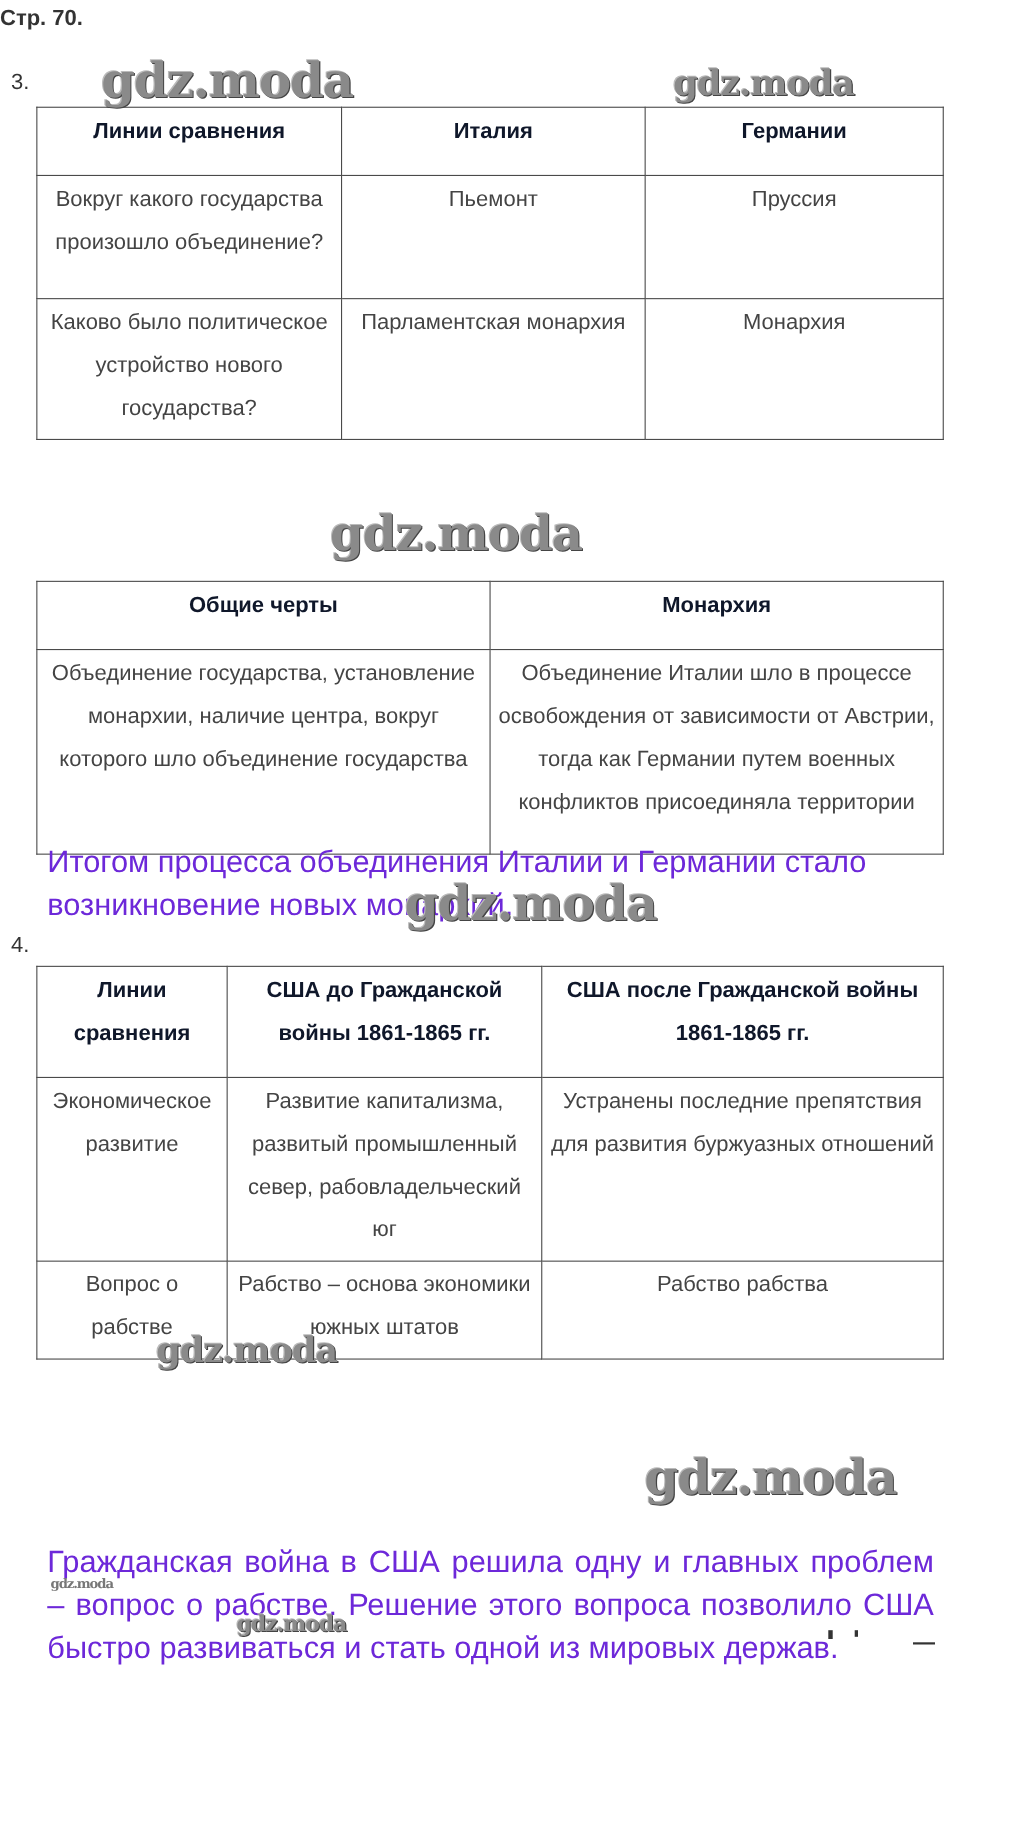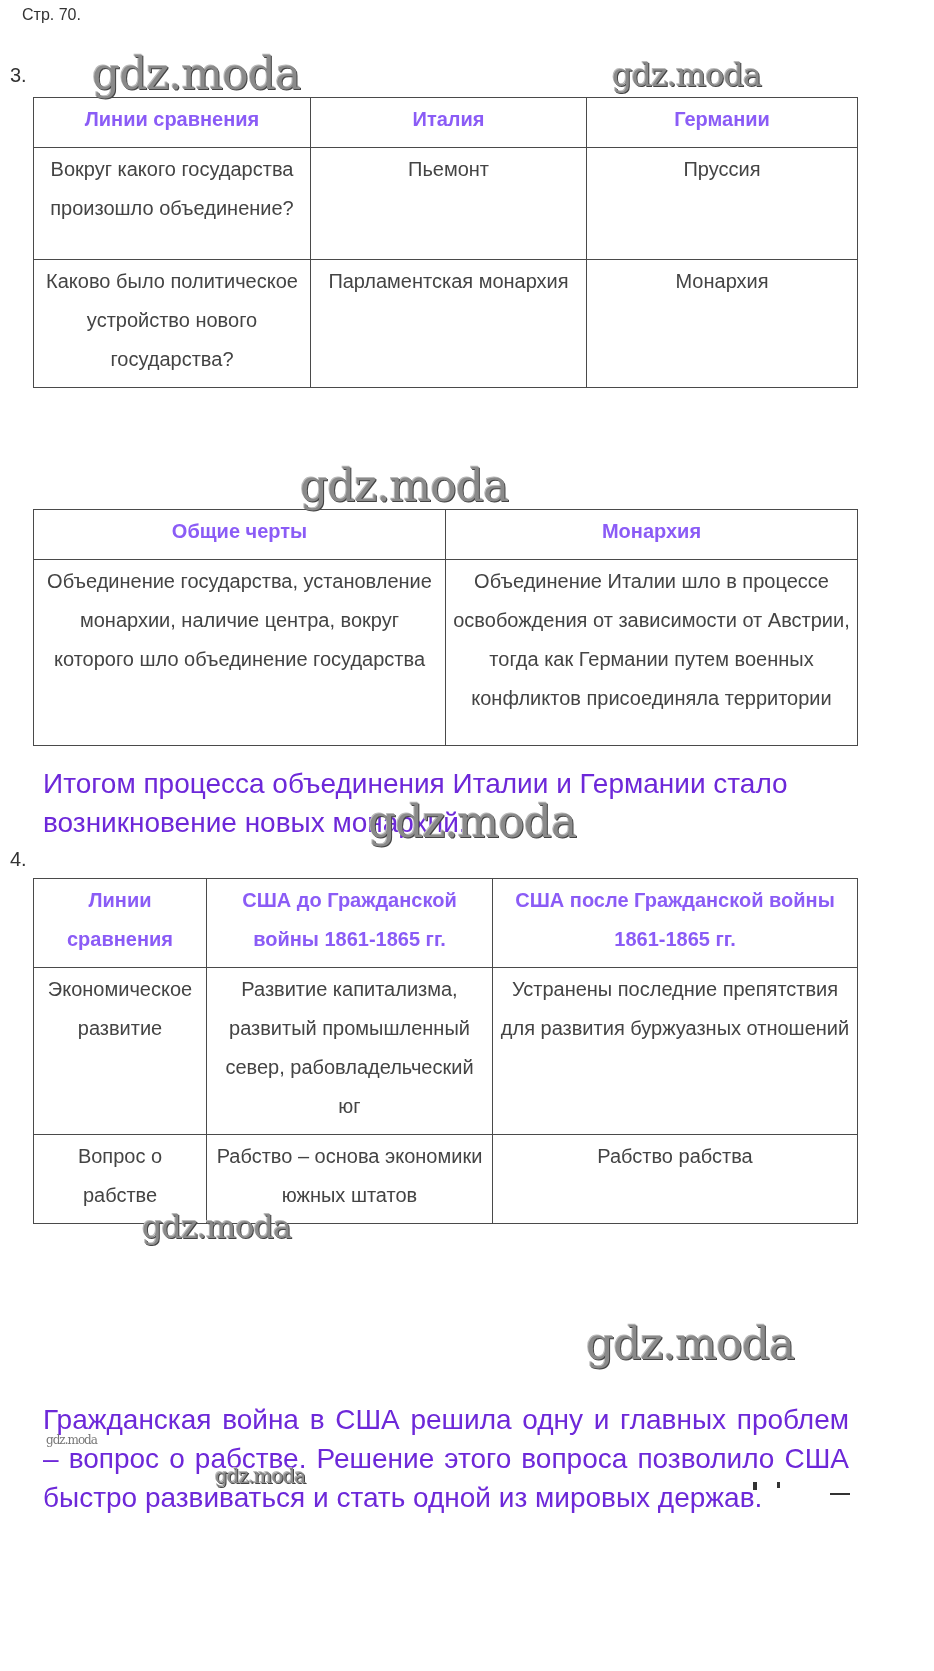--- a/index.html
+++ b/index.html
@@ -1,42 +1,42 @@
 <!DOCTYPE html>
 <html><head>
 <meta charset="utf-8">
 <style>
   html, body { margin: 0; padding: 0; background: #ffffff; }
   body {
     width: 934px; height: 1671px; position: relative; overflow: hidden;
     font-family: "Liberation Sans", sans-serif; color: #3a3a3a;
   }
   .abs { position: absolute; }
-  .page-label { left: 22px; top: 6px; font-size: 16px; color: #333; }
+  .page-label { left: 0; top: 6px; font-size: 20px; color: #333; font-weight: bold; }
   .task-num { font-size: 20px; color: #333; }
   .wm {
-    position: absolute; font-family: "DejaVu Serif", serif; font-weight: normal;
+    position: absolute; font-family: "DejaVu Serif", serif; font-weight: bold;
     color: #8a8a8a; letter-spacing: -1px;
     text-shadow: 1px 1px 0 #444, -1px -1px 0 #bbb;
     pointer-events: none; white-space: nowrap;
   }
   .wm.big { font-size: 44px; }
   .wm.mid { font-size: 32px; }
   .wm.small { font-size: 20px; }
   .wm.tiny { font-size: 12px; color:#777; text-shadow:none; }
 
   table.grid {
     position: absolute; border-collapse: collapse; table-layout: fixed;
     font-size: 20px; color: #444;
   }
   table.grid td, table.grid th {
     border: 1.5px solid #4a4a4a; text-align: center; vertical-align: top;
     padding: 2px 6px 8px 6px; line-height: 39px; font-weight: normal;
   }
-  table.grid th { font-weight: bold; color: #8b5cf6; padding-bottom: 8px; }
+  table.grid th { font-weight: bold; color: #0f172a; padding-bottom: 20px; }
   .para {
     position: absolute; font-size: 28px; line-height: 39px; color: #6d28d9;
   }
   .para.justify { text-align: justify; text-align-last: left; }
   .dot { position: absolute; background: #333; }
 </style>
 </head>
 <body>
 
 <div class="abs page-label">Стр. 70.</div>
@@ -61,21 +61,21 @@
     <td>Пруссия</td>
   </tr>
   <tr style="height:112px">
     <td>Каково было политическое устройство нового государства?</td>
     <td>Парламентская монархия</td>
     <td>Монархия</td>
   </tr>
 </tbody>
   </table>
 
-<table class="grid" style="left:33px; top:509px; width:824px;">
+<table class="grid" style="left:33px; top:528px; width:824px;">
   <colgroup>
       <col style="width:412px">
       <col style="width:412px">
     </colgroup>
   <tbody>
       <tr>
     <th>Общие черты</th>
     <th>Монархия</th>
   </tr>
   <tr style="height:186px">

